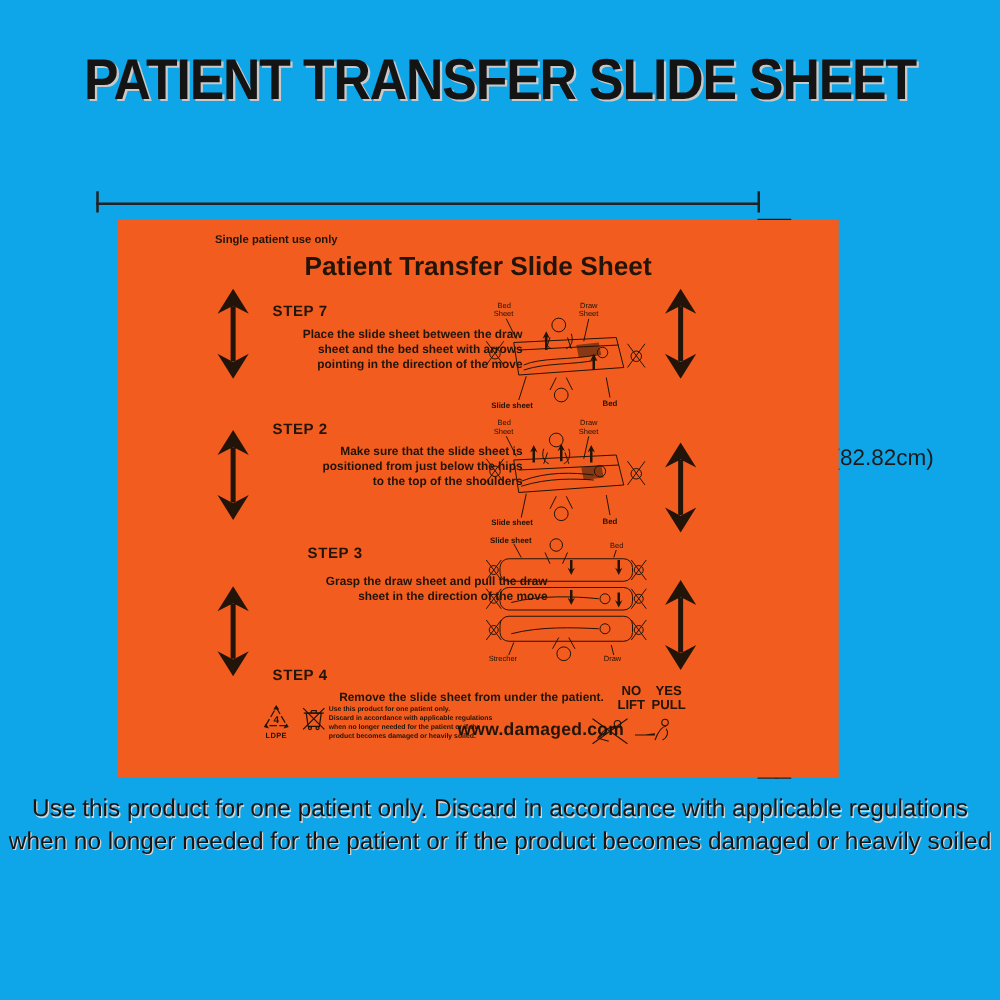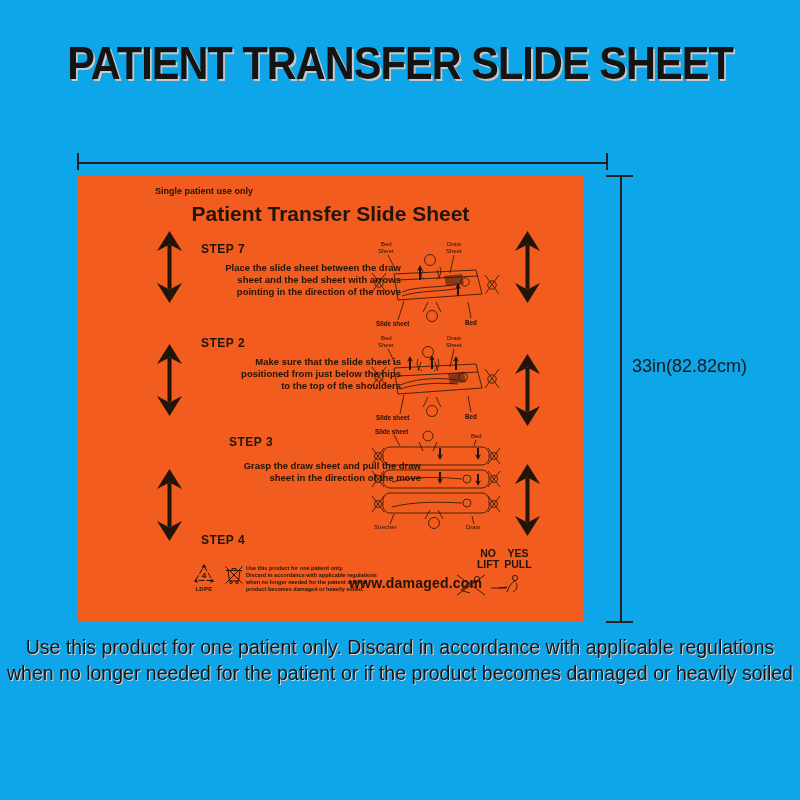--- a/index.html
+++ b/index.html
@@ -12,21 +12,21 @@
     transform:scaleX(.9);transform-origin:center;
     text-shadow:2px 2px 0 #c9c9c9;white-space:nowrap;}
 
   
   .dimline{position:absolute;background:#222;}
   .dim-top-label{position:absolute;left:77px;width:531px;top:135px;text-align:center;
     font-size:18px;color:#1a1a1a;}
   .dim-right-label{position:absolute;left:632px;top:356px;font-size:18px;color:#1a1a1a;white-space:nowrap;}
 
   
-  .sheet{position:absolute;left:77px;top:176px;width:507px;height:446px;background:#F25C1E;}
+  .sheet{position:absolute;left:94px;top:176px;width:577px;height:446px;background:#F25C1E;}
   .sheet *{color:#221408;}
   .top-note{position:absolute;left:78px;top:10px;font-size:9px;font-weight:bold;}
   .sheet-title{position:absolute;left:0;right:0;top:26px;text-align:center;
     font-size:21px;font-weight:bold;}
 
   .step-label{position:absolute;font-size:12px;font-weight:bold;letter-spacing:.5px;}
   .step-body{position:absolute;font-size:9.5px;font-weight:bold;line-height:1.25;
     white-space:pre-line;width:200px;text-align:right;}
 
   .dbl-arrow{position:absolute;width:27px;height:72px;}
@@ -96,20 +96,21 @@
     <div class="step-label" style="left:124px;top:160px;">STEP 2</div>
     <div class="step-body" style="left:124px;top:180px;">Make sure that the slide sheet is
 positioned from just below the hips
 to the top of the shoulders</div>
 
     <div class="step-label" style="left:124px;top:259px;margin-left:28px;">STEP 3</div>
     <div class="step-body" style="left:124px;top:284px;margin-left:20px;">Grasp the draw sheet and pull the draw
 sheet in the direction of the move</div>
 
     <div class="step-label" style="left:124px;top:357px;">STEP 4</div>
+    <div class="step-body" style="left:109px;top:377px;width:280px;">Remove the slide sheet from under the patient.</div>
 
     <svg class="diag" style="left:293px;top:62px;width:132px;height:90px;" viewBox="0 0 132 90">
       <g stroke="#221408" stroke-width="0.8" fill="none">
         <path d="M24,36 L106,32 L112,56 L28,62 Z"></path>
         <path d="M28,42 L108,38"></path>
         <circle cx="95" cy="44" r="4.2"></circle>
         <path d="M32,54 C45,48 70,50 90,46 M32,58 C50,52 72,54 90,50"></path>
         <circle cx="60" cy="22" r="5.5"></circle>
         <path d="M50,29 C48,35 50,39 54,41 M70,29 C72,35 70,39 66,41 M53,32 L50,41 M67,32 L70,41"></path>
         <circle cx="62" cy="78" r="5.5"></circle>

